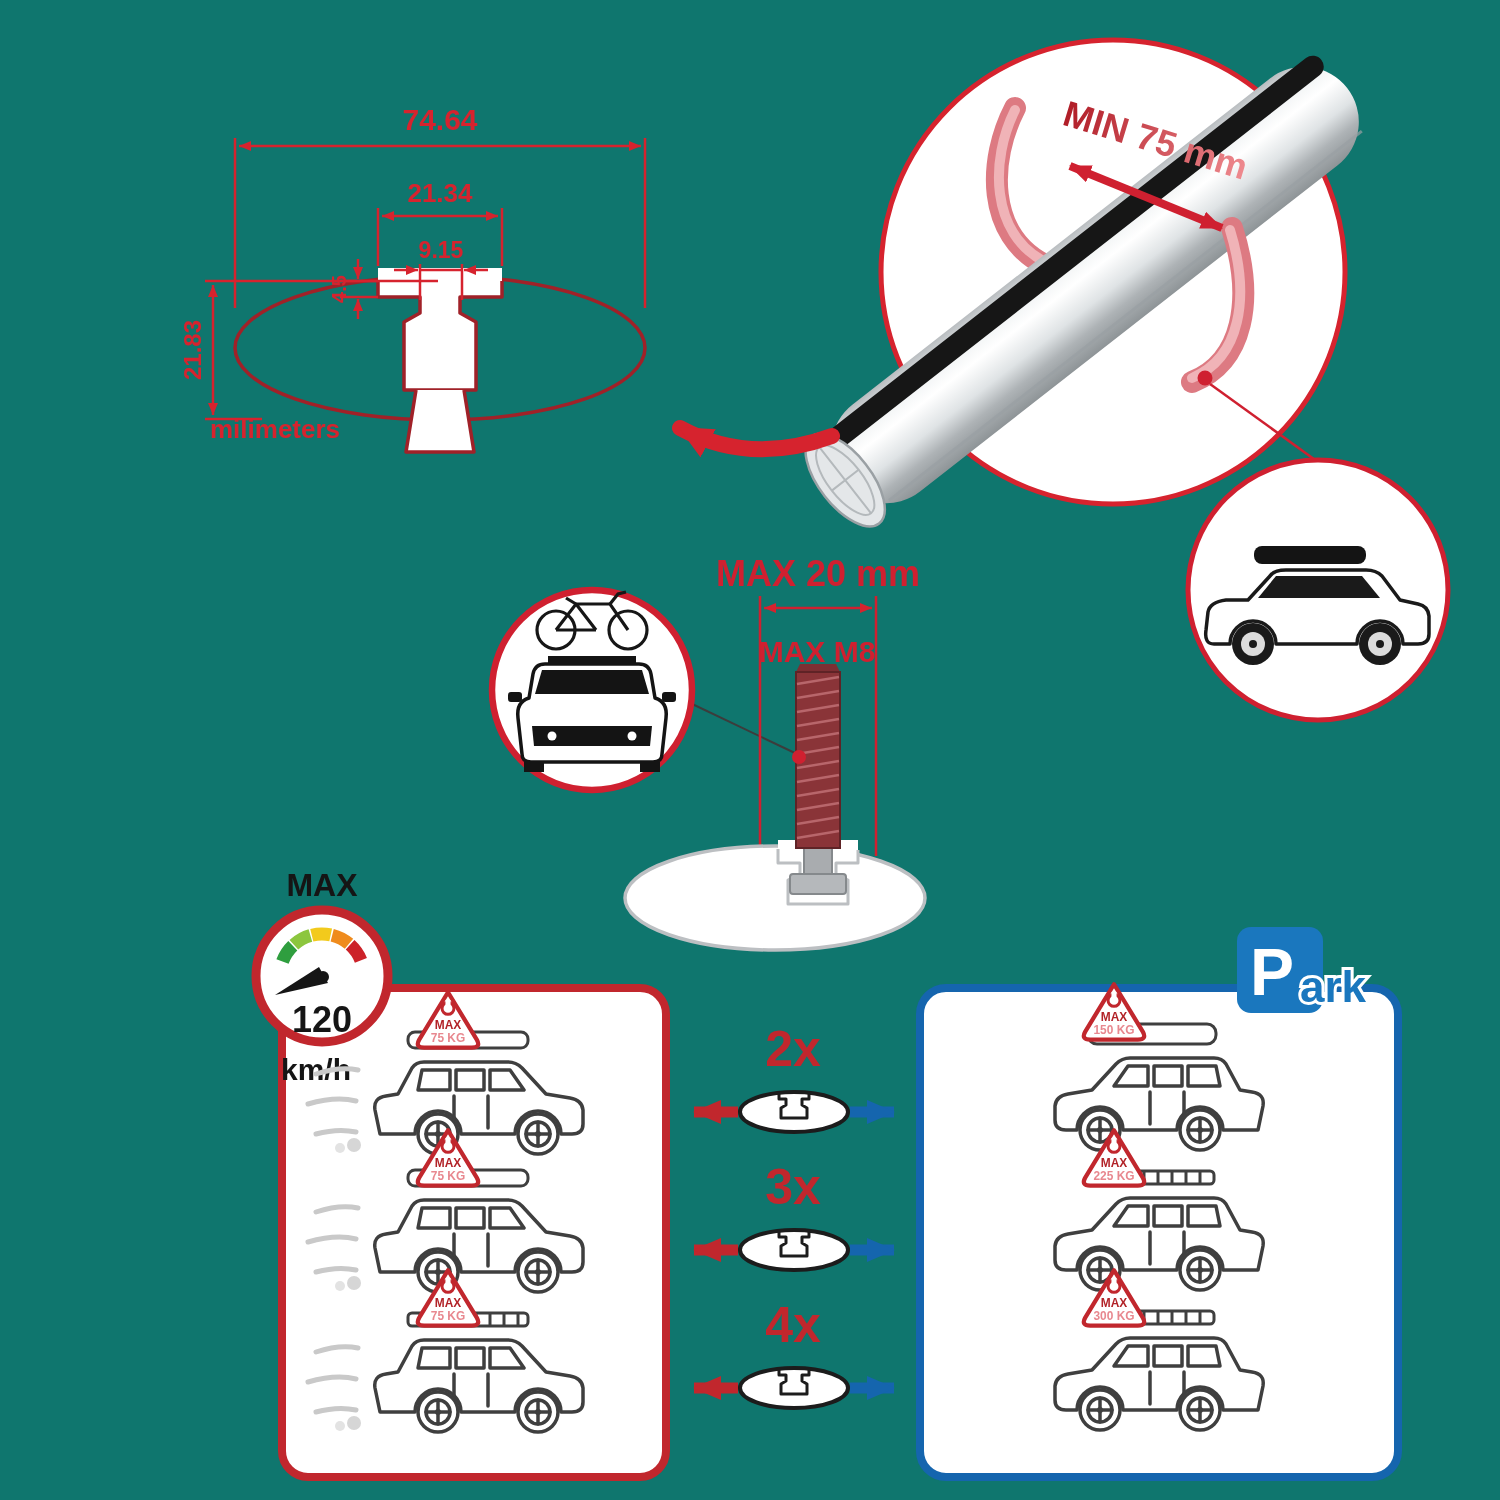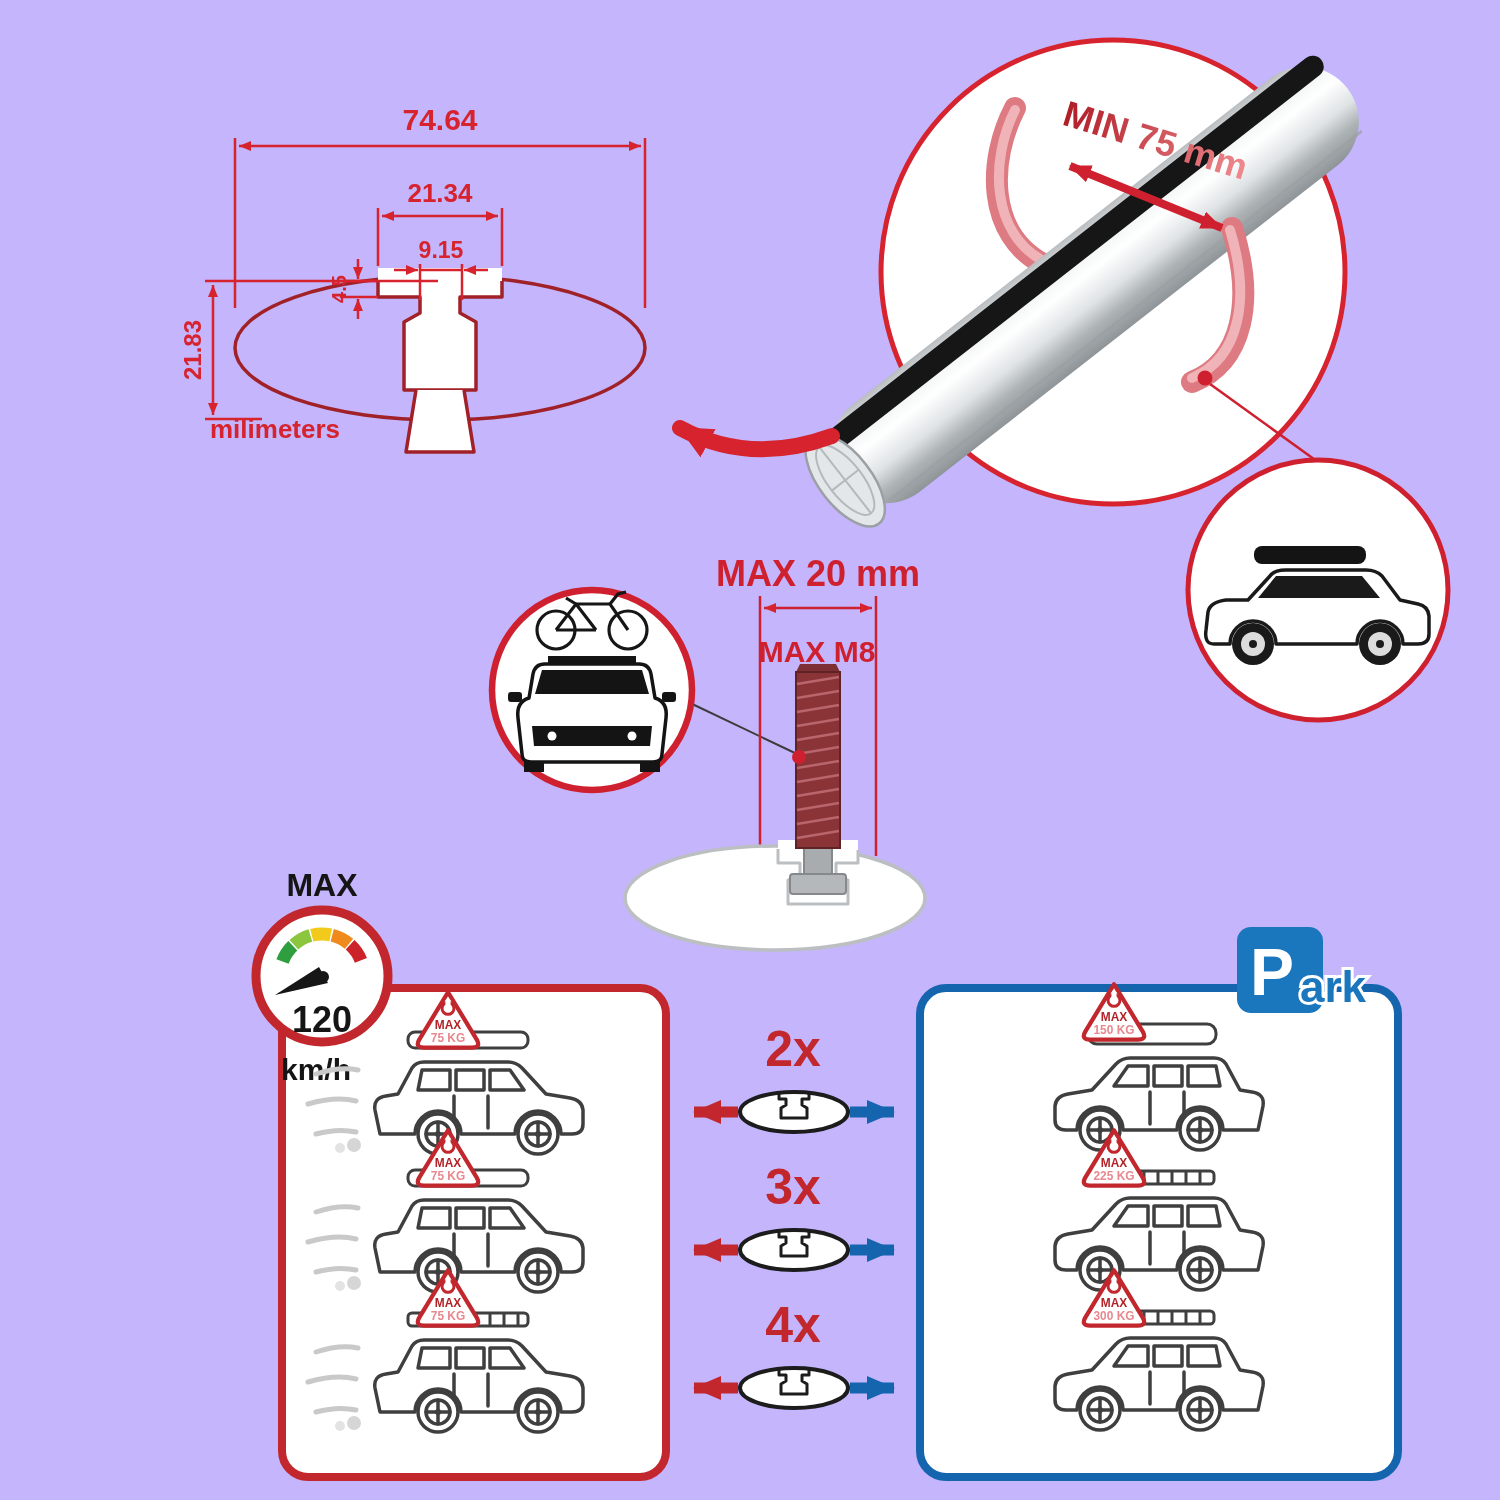--- a/index.html
+++ b/index.html
@@ -1,16 +1,16 @@
 <!DOCTYPE html>
 <html><head>
 <meta charset="utf-8">
 <style>
   html,body{margin:0;padding:0;background:#fff;}
-  .canvas{position:relative;width:1500px;height:1500px;background:#c4b5fd;overflow:hidden;}
+  .canvas{position:relative;width:1500px;height:1500px;background:#0f766e;overflow:hidden;}
   svg{display:block;}
   svg text{font-family:"Liberation Sans",sans-serif;font-weight:700;}
   .dim-text{fill:#d6232e;}
 </style>
 </head>
 <body>
 
 <div class="canvas">
 <svg width="1500" height="1500" viewBox="0 0 1500 1500" xmlns="http://www.w3.org/2000/svg">
 

